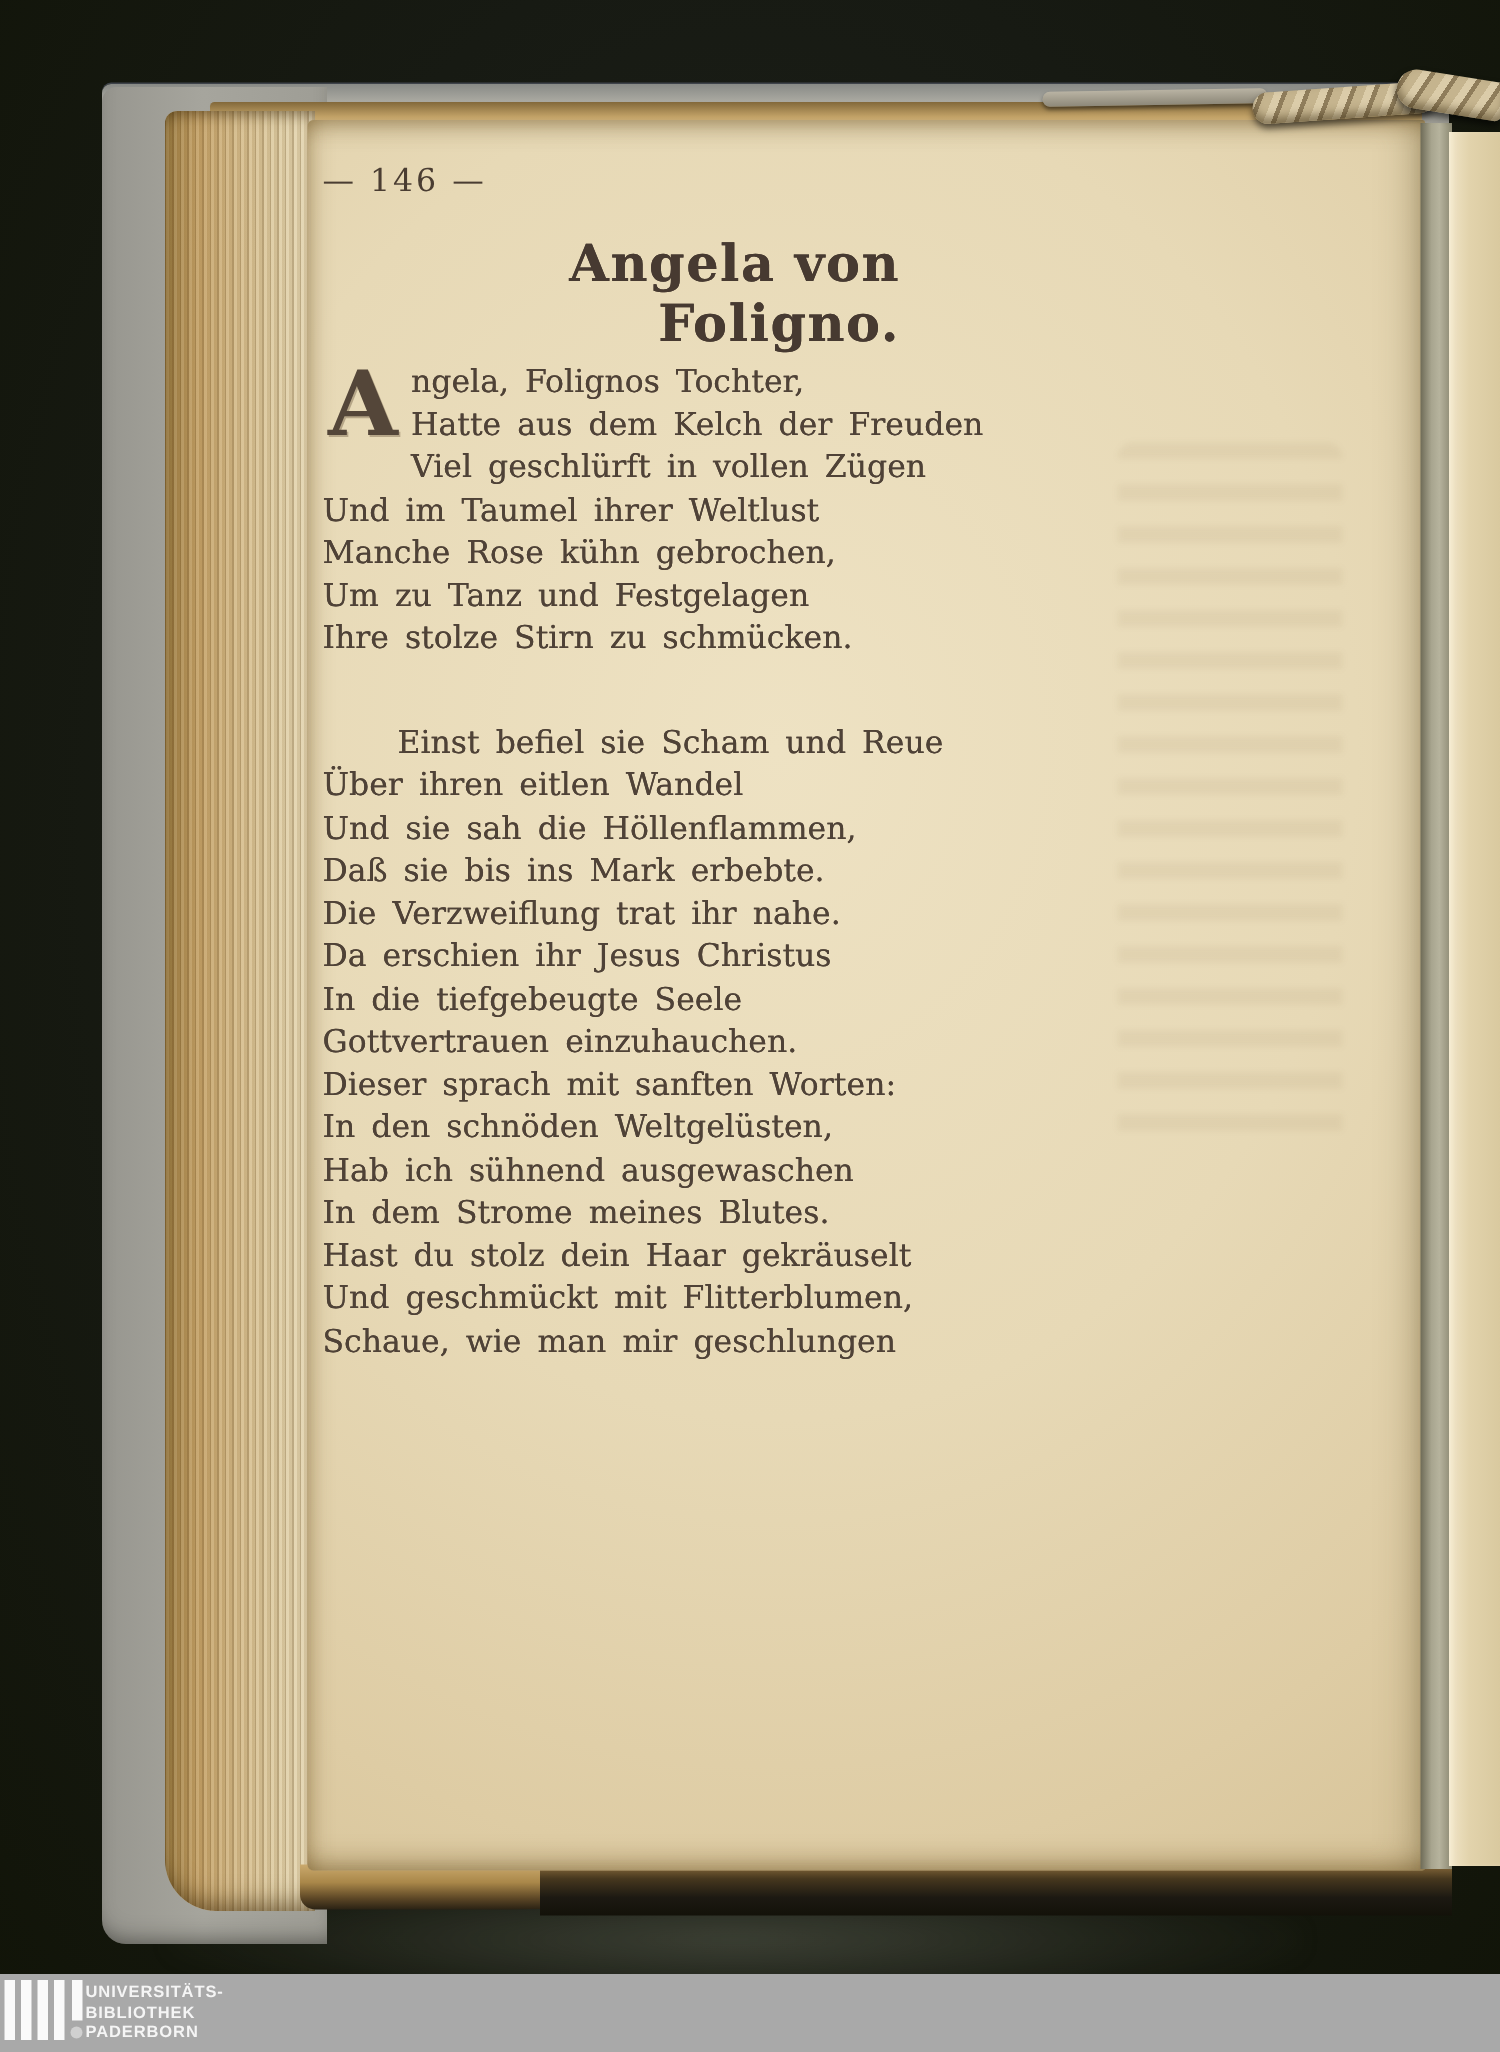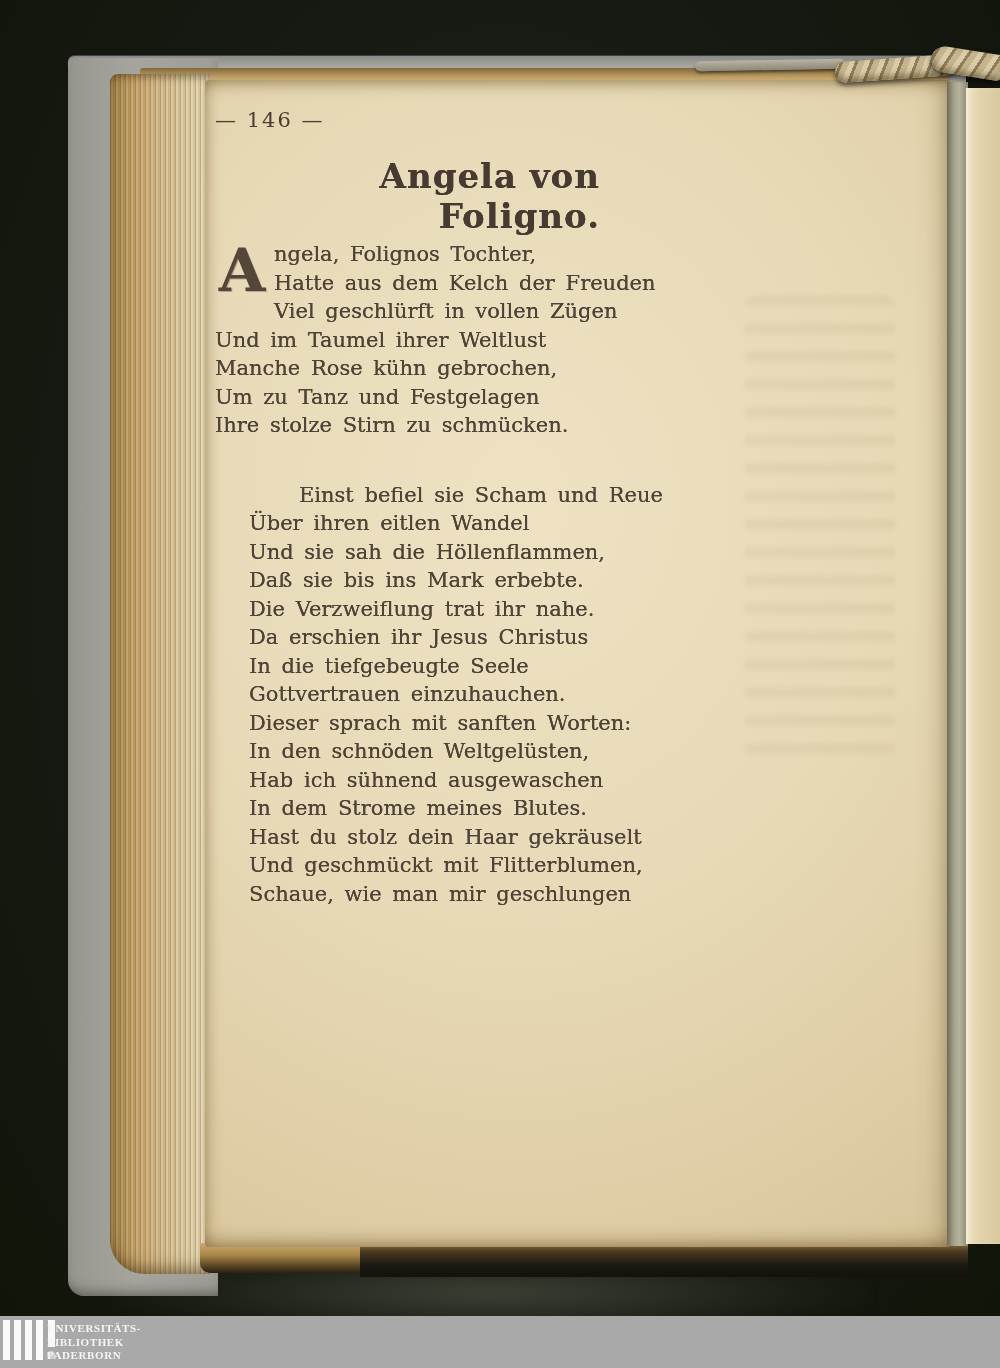--- a/index.html
+++ b/index.html
@@ -69,31 +69,31 @@
     font-size:21px;letter-spacing:2px;color:#4a3d32;}
   .poem-title{position:absolute;left:215px;top:156px;width:385px;text-align:right;
     font-size:34px;font-weight:700;color:#473a31;letter-spacing:1px;
     text-shadow:0 0 .4px #473a31;}
   .poem{position:absolute;left:215px;top:240px;width:480px;
     font-size:21px;line-height:28.5px;color:#4f4237;word-spacing:4px;
     text-shadow:0 0 .3px #4f4237;}
   .drop-cap{float:left;width:54px;height:58px;margin:2px 5px 0 0;
     font-size:60px;line-height:56px;font-weight:700;text-align:center;color:#544639;
     text-shadow:1px 1px 0 rgba(90,70,45,.35);}
-  .stanza-2{margin-top:41px;margin-left:34px;}
+  .stanza-2{margin-top:41px;}
   .stanza-2 .lines > div:first-child{padding-left:50px;}
   
   .banner{position:absolute;left:0;top:1316px;width:1000px;height:52px;background:#a9a9a9;}
   .banner-logo{position:absolute;left:3px;top:4px;display:flex;gap:4px;align-items:flex-start;}
   .banner-logo .bar{width:7px;height:40px;background:#fafafa;}
   .bar-col{display:flex;flex-direction:column;align-items:center;}
   .bar-col .bar{height:27px;}
   .bar-col .dot{width:8px;height:8px;border-radius:50%;background:#d0d0d0;margin-top:4px;}
-  .banner-text{position:absolute;left:47px;top:6px;
-    font-family:Liberation Serif, serif;font-size:11px;line-height:13.5px;
+  .banner-text{position:absolute;left:57px;top:6px;
+    font-family:Liberation Sans, sans-serif;font-size:11px;line-height:13.5px;
     font-weight:700;color:#f5f5f5;letter-spacing:.6px;}
 </style>
 </head>
 <body>
 
 <div class="scene">
 
   <div class="ground-glow"></div>
 
   <div class="cover-top"></div>

